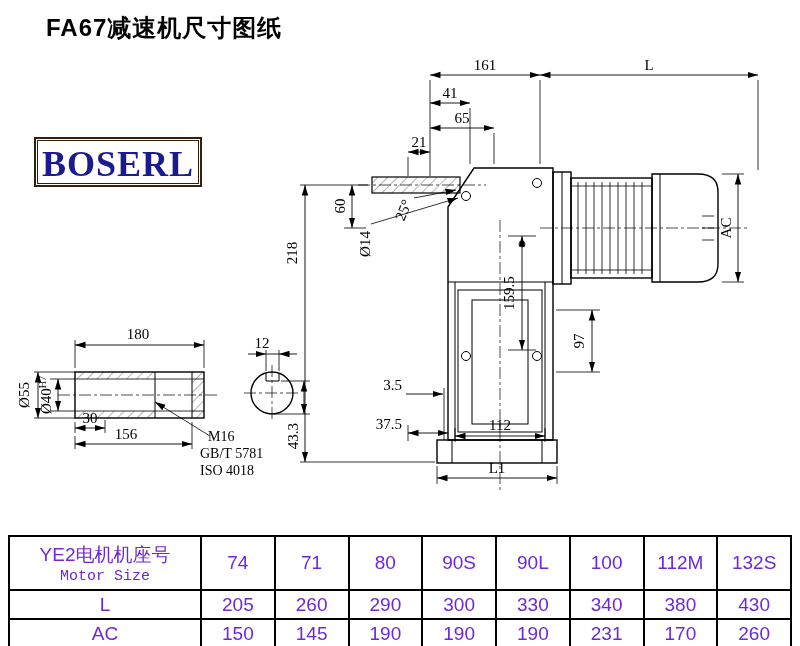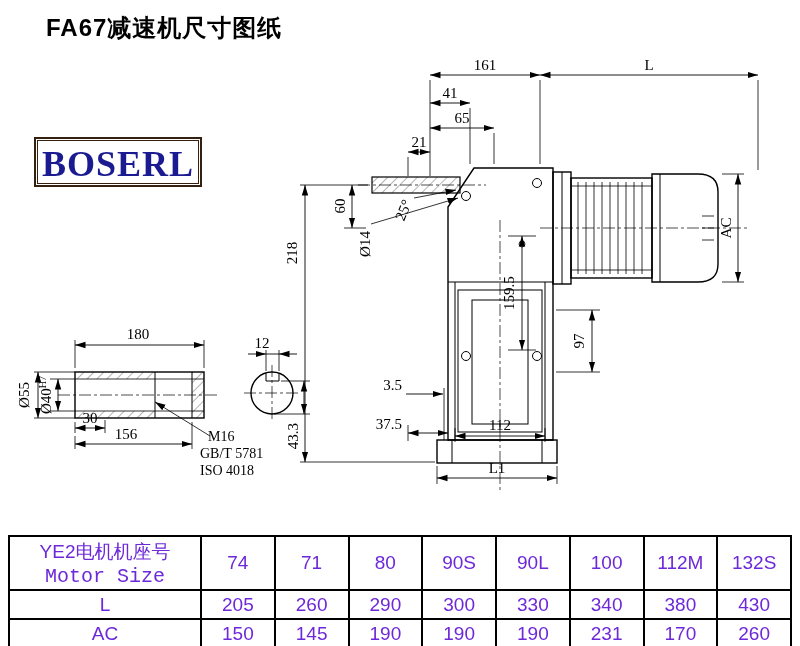--- a/index.html
+++ b/index.html
@@ -44,21 +44,21 @@
   table.size-table {
     position:absolute; left:8px; top:503px; width:784px;
     border-collapse:collapse; table-layout:fixed;
     text-align:center; font-size:19px; color:#6d28d9; background:#fff;margin-top:32px;
   }
   .size-table th, .size-table td {
     border:2px solid #000; font-weight:normal; padding:1px 0; height:29px;
     overflow:hidden; white-space:nowrap;
   }
   .size-table tr.hdr th { height:54px; }
-  .mono { font-family:"Liberation Mono", monospace; font-size:20px; }
+  .mono { font-family:"Liberation Mono", monospace; font-size:15px; }
 </style>
 </head>
 <body>
 
 <div class="page">
 
   <h1 class="title">FA67减速机尺寸图纸</h1>
 
   <div class="logo-box">
     <span class="logo-text">BOSERL</span>

